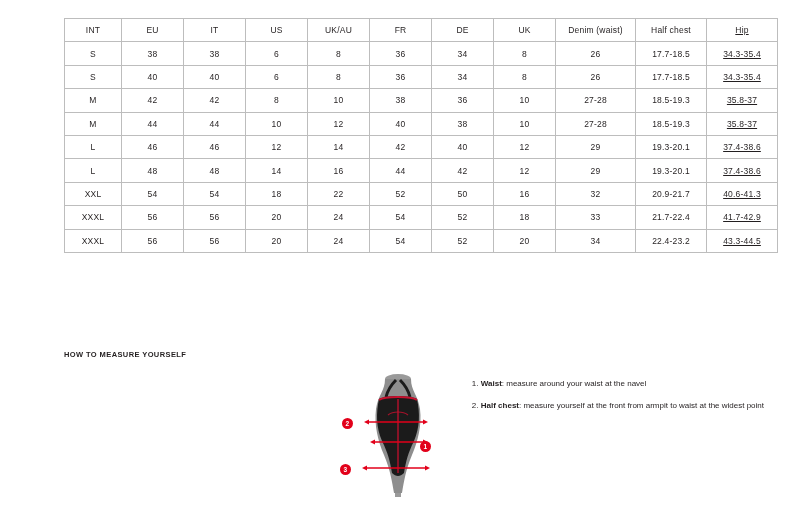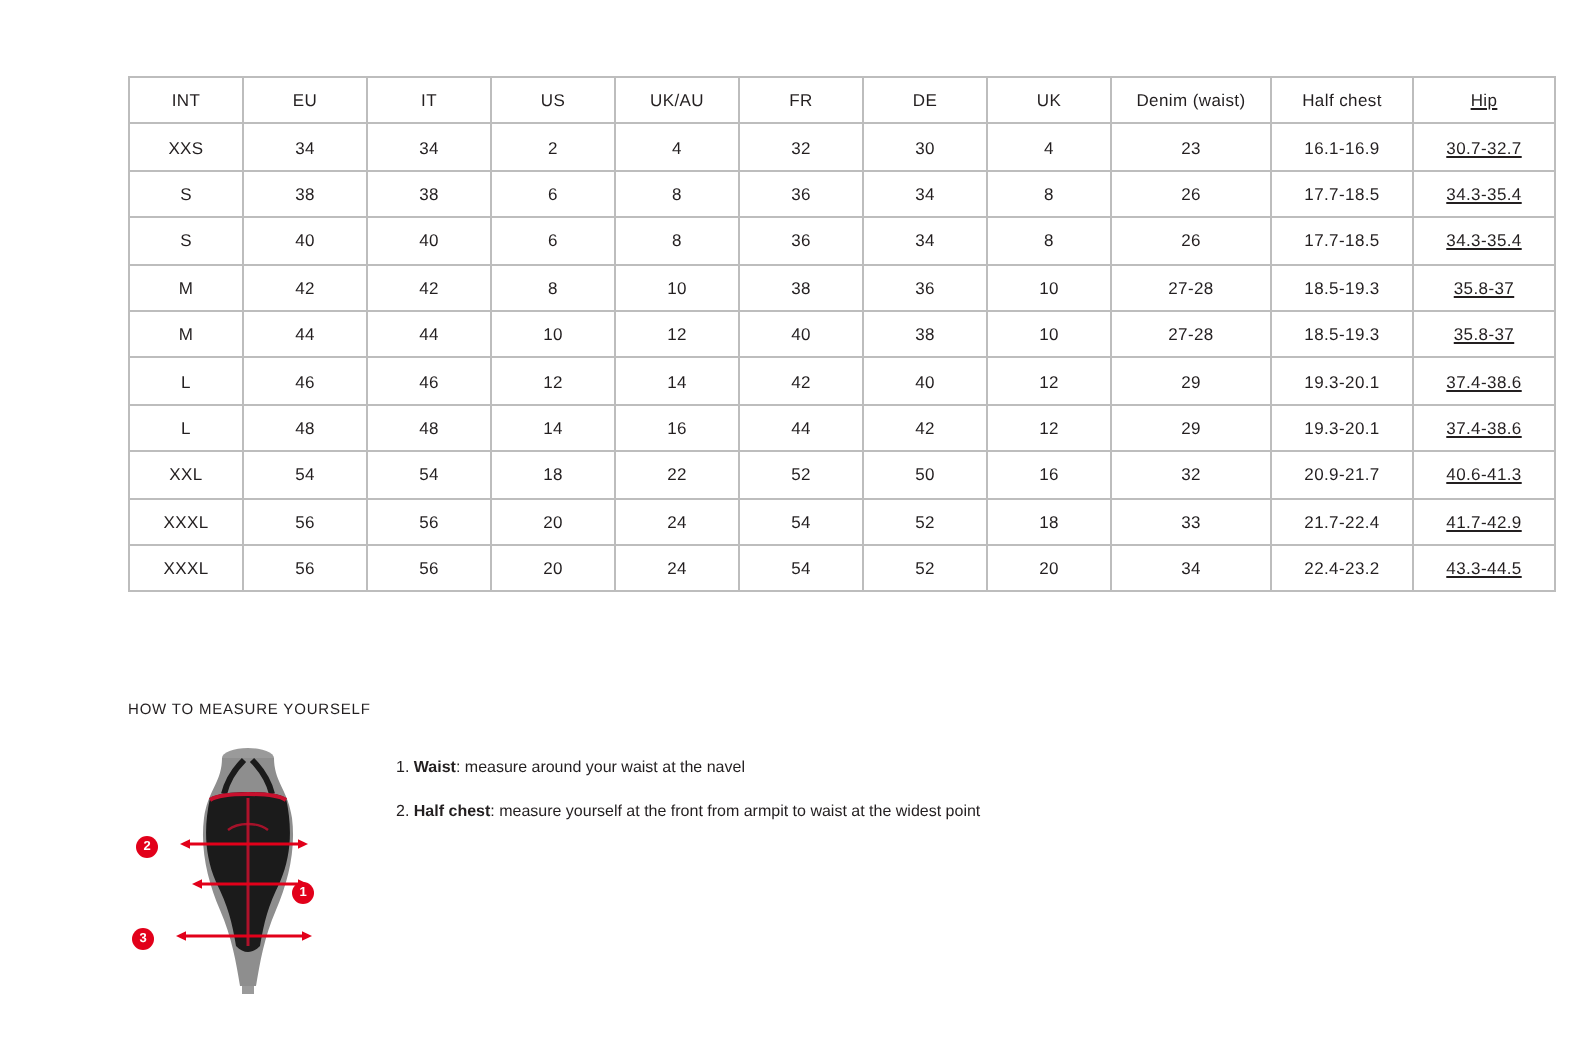--- a/index.html
+++ b/index.html
@@ -15,21 +15,20 @@
     position: relative;
     overflow: hidden;
   }
   #size-table {
     position: absolute;
     left: 64px;
     top: 18px;
     width: 670px;
     border-collapse: collapse;
     table-layout: fixed;
-    margin-top: 20px;
   }
   #size-table td, #size-table th {
     border: 1px solid #bdbdbd;
     text-align: center;
     vertical-align: middle;
     font-size: 8.5px;
     font-weight: normal;
     height: 22.4px;
     padding: 0;
     color: #231f20;
@@ -45,28 +44,29 @@
   .col-hip    { width: 70px; text-decoration: underline; }
 
   .measure-section {
     position: absolute;
     left: 64px;
     top: 350px;
     width: 700px;
   }
   .measure-title {
     font-size: 7.5px;
-    font-weight: normal;
+    font-weight: bold;
     letter-spacing: 0.4px;
     color: #231f20;
     margin: 0 0 10px 0;
   }
   .measure-body {
     display: flex;
     align-items: flex-start;
+    justify-content: flex-end;
   }
   .figure-wrap {
     position: relative;
     width: 120px;
     height: 130px;
     flex: 0 0 120px;
   }
   .instructions {
     margin-left: 14px;
     padding-top: 10px;
@@ -111,33 +111,20 @@
       <th class="col-std">FR</th>
       <th class="col-std">DE</th>
       <th class="col-std">UK</th>
       <th class="col-denim">Denim (waist)</th>
       <th class="col-chest">Half chest</th>
       <th class="col-hip">Hip</th>
     </tr>
   </thead>
   <tbody id="size-table-body">
       <tr>
-        <td class="col-int">XXS</td>
-        <td class="col-std">34</td>
-        <td class="col-std">34</td>
-        <td class="col-std">2</td>
-        <td class="col-std">4</td>
-        <td class="col-std">32</td>
-        <td class="col-std">30</td>
-        <td class="col-std">4</td>
-        <td class="col-denim">23</td>
-        <td class="col-chest">16.1-16.9</td>
-        <td class="col-hip">30.7-32.7</td>
-      </tr>
-      <tr>
         <td class="col-int">S</td>
         <td class="col-std">38</td>
         <td class="col-std">38</td>
         <td class="col-std">6</td>
         <td class="col-std">8</td>
         <td class="col-std">36</td>
         <td class="col-std">34</td>
         <td class="col-std">8</td>
         <td class="col-denim">26</td>
         <td class="col-chest">17.7-18.5</td>

